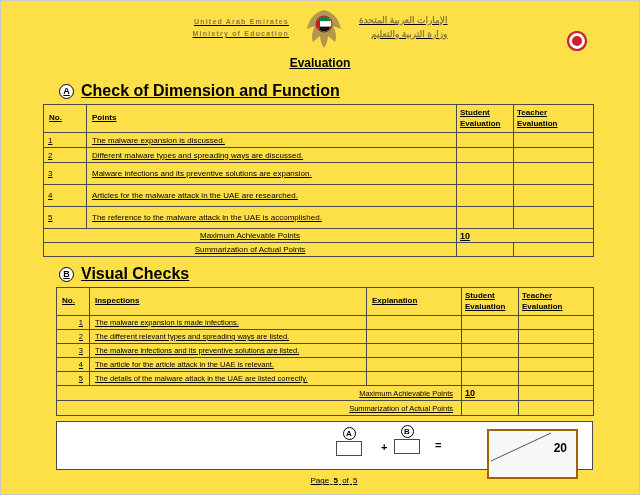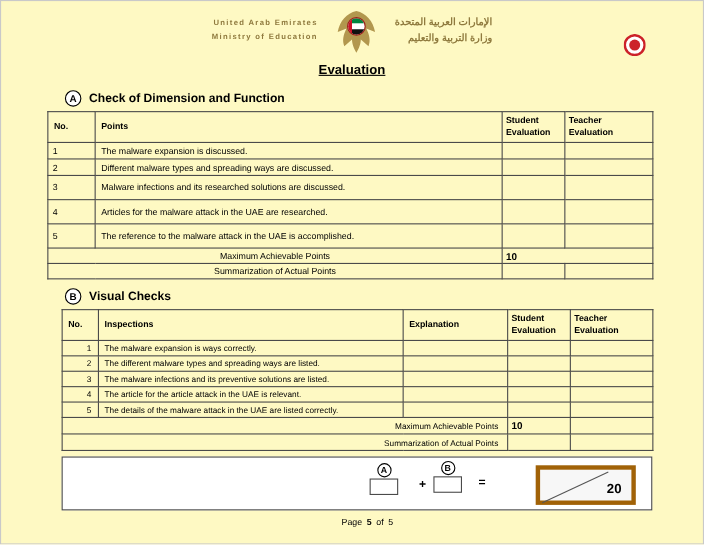--- a/index.html
+++ b/index.html
@@ -1,31 +1,31 @@
 <!DOCTYPE html>
 <html style="--gold: #8f7a3e; --red: #cc2229;"><head>
 <meta charset="utf-8">
 <style>
   * { margin:0; padding:0; box-sizing:border-box; }
   html,body { background:#fff; }
   body { width:640px; height:495px; font-family:"Liberation Sans", sans-serif; color:#000; }
-  .page { position:relative; width:640px; height:495px; background:#fef9c3; border:1px solid #c9c9c9; overflow:hidden; padding-top:8px; }
+  .page { position:relative; width:640px; height:495px; background:#fde047; border:1px solid #c9c9c9; overflow:hidden; padding-top:8px;text-decoration:underline; }
 
   
   .header { position:relative; display:flex; justify-content:center; align-items:flex-start; gap:14px; height:46px; }
   .org-en { text-align:right; font-size:7px; font-weight:bold; letter-spacing:1.2px; color:var(--gold,#8f7a3e); line-height:1.7; margin-top:7px; }
   .org-ar { text-align:right; font-size:9px; font-weight:bold; color:var(--gold,#8f7a3e); line-height:1.5; margin-top:5px; }
   .seal { position:absolute; right:52px; top:22px; }
 
   .title { text-align:center; font-size:12px; font-weight:bold; text-decoration:underline; margin-top:1px; }
 
   .section-head { display:flex; align-items:center; gap:7px; margin:12px 0 4px 58px; }
   .sh-b { margin-top:8px; }
   .circle-badge { display:inline-flex; align-items:center; justify-content:center; width:15px; height:15px; border:1px solid #000; border-radius:50%; font-size:9px; font-weight:bold; background:#fff; flex:0 0 auto; }
-  .section-title { font-size:11px; font-weight:bold; }
+  .section-title { font-size:16px; font-weight:bold; }
 
   table.tbl { border-collapse:collapse; table-layout:fixed; }
   .tbl th, .tbl td { border:1px solid #4a4a4a; font-size:8px; vertical-align:middle; padding:1px 3px; overflow:hidden; }
   .tbl th { font-weight:bold; text-align:left; line-height:1.3; }
   .tbl th.left { text-align:left; padding-left:5px; }
   .tbl td.no { text-align:left; padding-left:4px; }
   .tbl td.txt { text-align:left; padding-left:5px; white-space:nowrap; }
   .tbl .maxlabel { text-align:center; }
   .tbl .maxlabel.right { text-align:right; padding-right:8px; }
   .tbl .maxval { text-align:left; font-weight:bold; font-size:9px; }
@@ -49,21 +49,21 @@
   
   .total-box { position:relative; margin:5px 0 0 55px; width:537px; height:49px; border:1px solid #4a4a4a; background:#fff; }
   .ab-group { position:absolute; display:flex; flex-direction:column; align-items:center; }
   .ab-group .circle-badge { width:13px; height:13px; font-size:8px; }
   .score-slot { width:26px; height:15px; border:1px solid #4a4a4a; margin-top:1px; background:#fff; }
   .g-a { left:279px; top:5px; }
   .g-b { left:337px; top:3px; }
   .op { position:absolute; font-size:11px; font-weight:bold; }
   .op-plus { left:324px; top:19px; }
   .op-eq { left:378px; top:17px; }
-  .result-box { position:absolute; right:14px; top:7px; width:91px; height:36px; border:4px solid #a16207; background:#f7f7f7; }
+  .result-box { position:absolute; right:14px; top:7px; width:91px; height:50px; border:2px solid #a16207; background:#f7f7f7; }
   .result-box svg { position:absolute; left:0; top:0; }
   .total-val { position:absolute; right:9px; top:10px; font-size:12px; font-weight:bold; }
 
   .footer { text-align:center; margin-top:6px; font-size:8px;padding-left:28px; }
   .footer .b { font-weight:bold; }
   .footer span { margin:0 1px; }
 </style>
 </head>
 <body>
 
@@ -138,21 +138,21 @@
         <td class="eval"></td>
       </tr>
       <tr class="rshort">
         <td class="no">2</td>
         <td class="txt">Different malware types and spreading ways are discussed.</td>
         <td class="eval"></td>
         <td class="eval"></td>
       </tr>
       <tr class="rtall">
         <td class="no">3</td>
-        <td class="txt">Malware infections and its researched solutions are discussed.</td>
+        <td class="txt">Malware infections and its preventive solutions are expansion.</td>
         <td class="eval"></td>
         <td class="eval"></td>
       </tr>
       <tr class="rtall">
         <td class="no">4</td>
         <td class="txt">Articles for the malware attack in the UAE are researched.</td>
         <td class="eval"></td>
         <td class="eval"></td>
       </tr>
       <tr class="rtall">
@@ -197,28 +197,28 @@
         </th>
         <th>
           <span class="thline">Teacher</span>
           <span class="thline">Evaluation</span>
         </th>
       </tr>
     </thead>
     <tbody>
       <tr>
         <td class="no">1</td>
-        <td class="txt">The malware expansion is ways correctly.</td>
+        <td class="txt">The malware expansion is made infections.</td>
         <td class="eval"></td>
         <td class="eval"></td>
         <td class="eval"></td>
       </tr>
       <tr>
         <td class="no">2</td>
-        <td class="txt">The different malware types and spreading ways are listed.</td>
+        <td class="txt">The different relevant types and spreading ways are listed.</td>
         <td class="eval"></td>
         <td class="eval"></td>
         <td class="eval"></td>
       </tr>
       <tr>
         <td class="no">3</td>
         <td class="txt">The malware infections and its preventive solutions are listed.</td>
         <td class="eval"></td>
         <td class="eval"></td>
         <td class="eval"></td>

